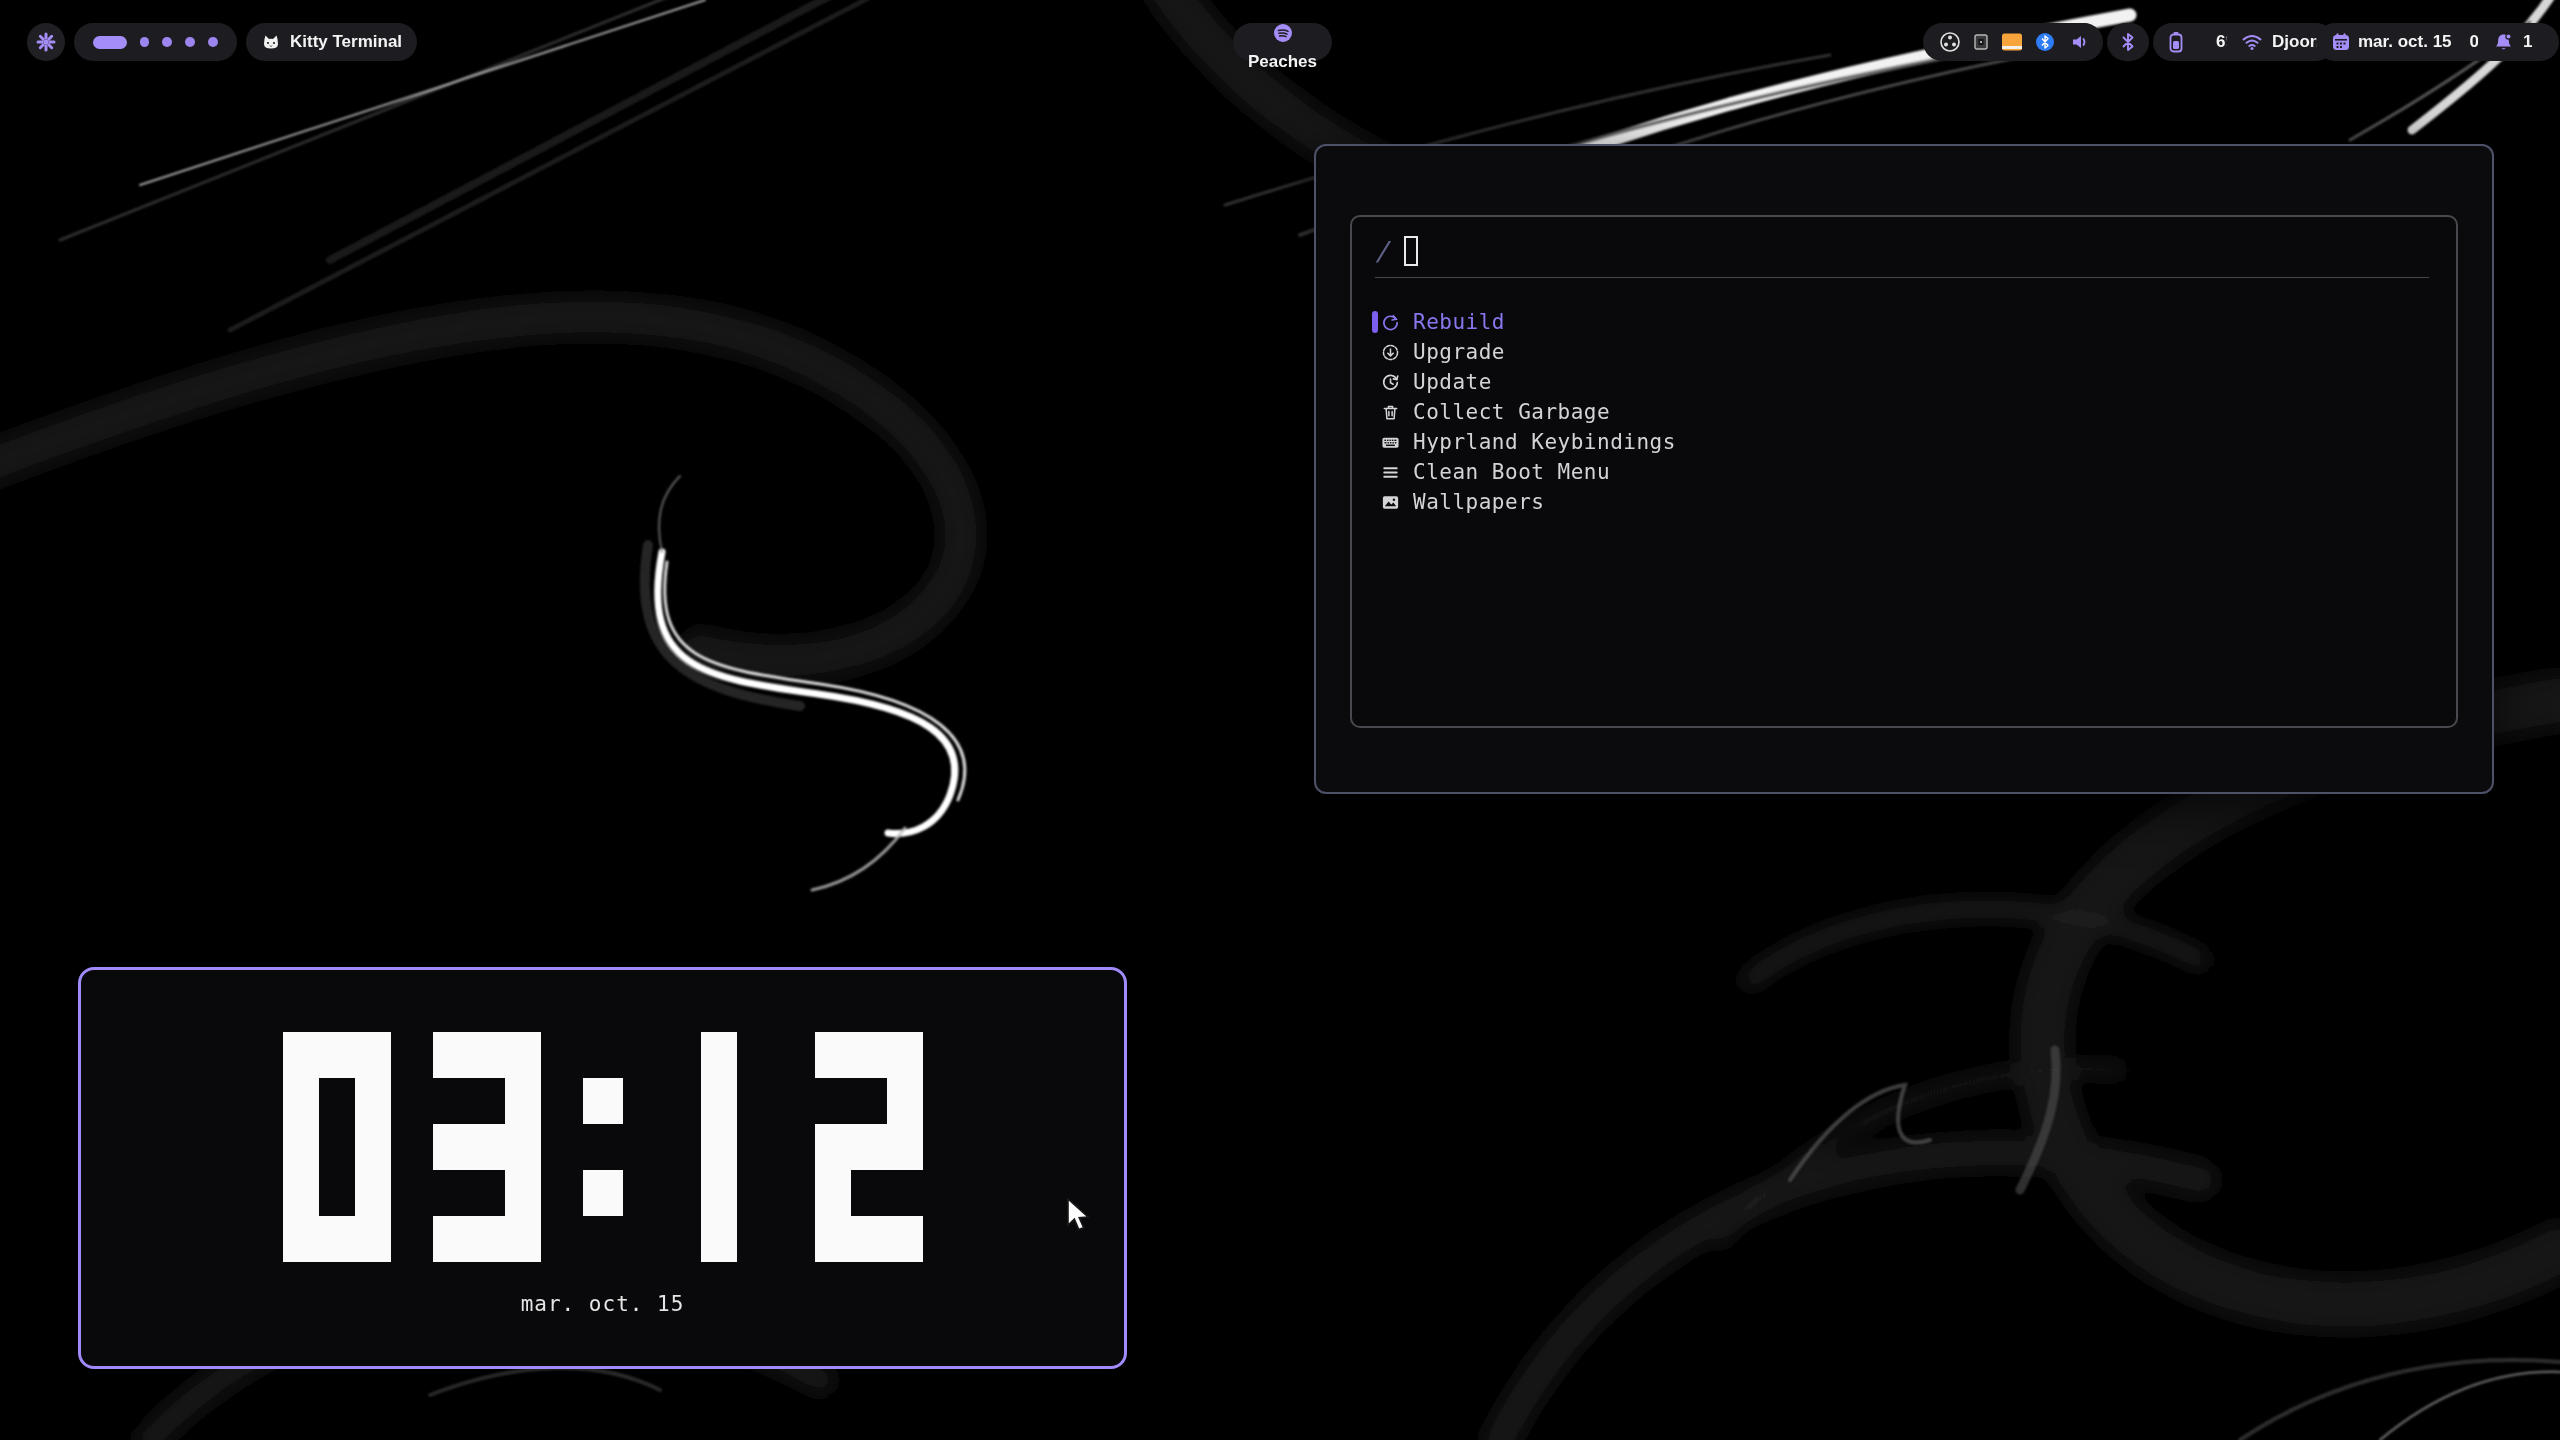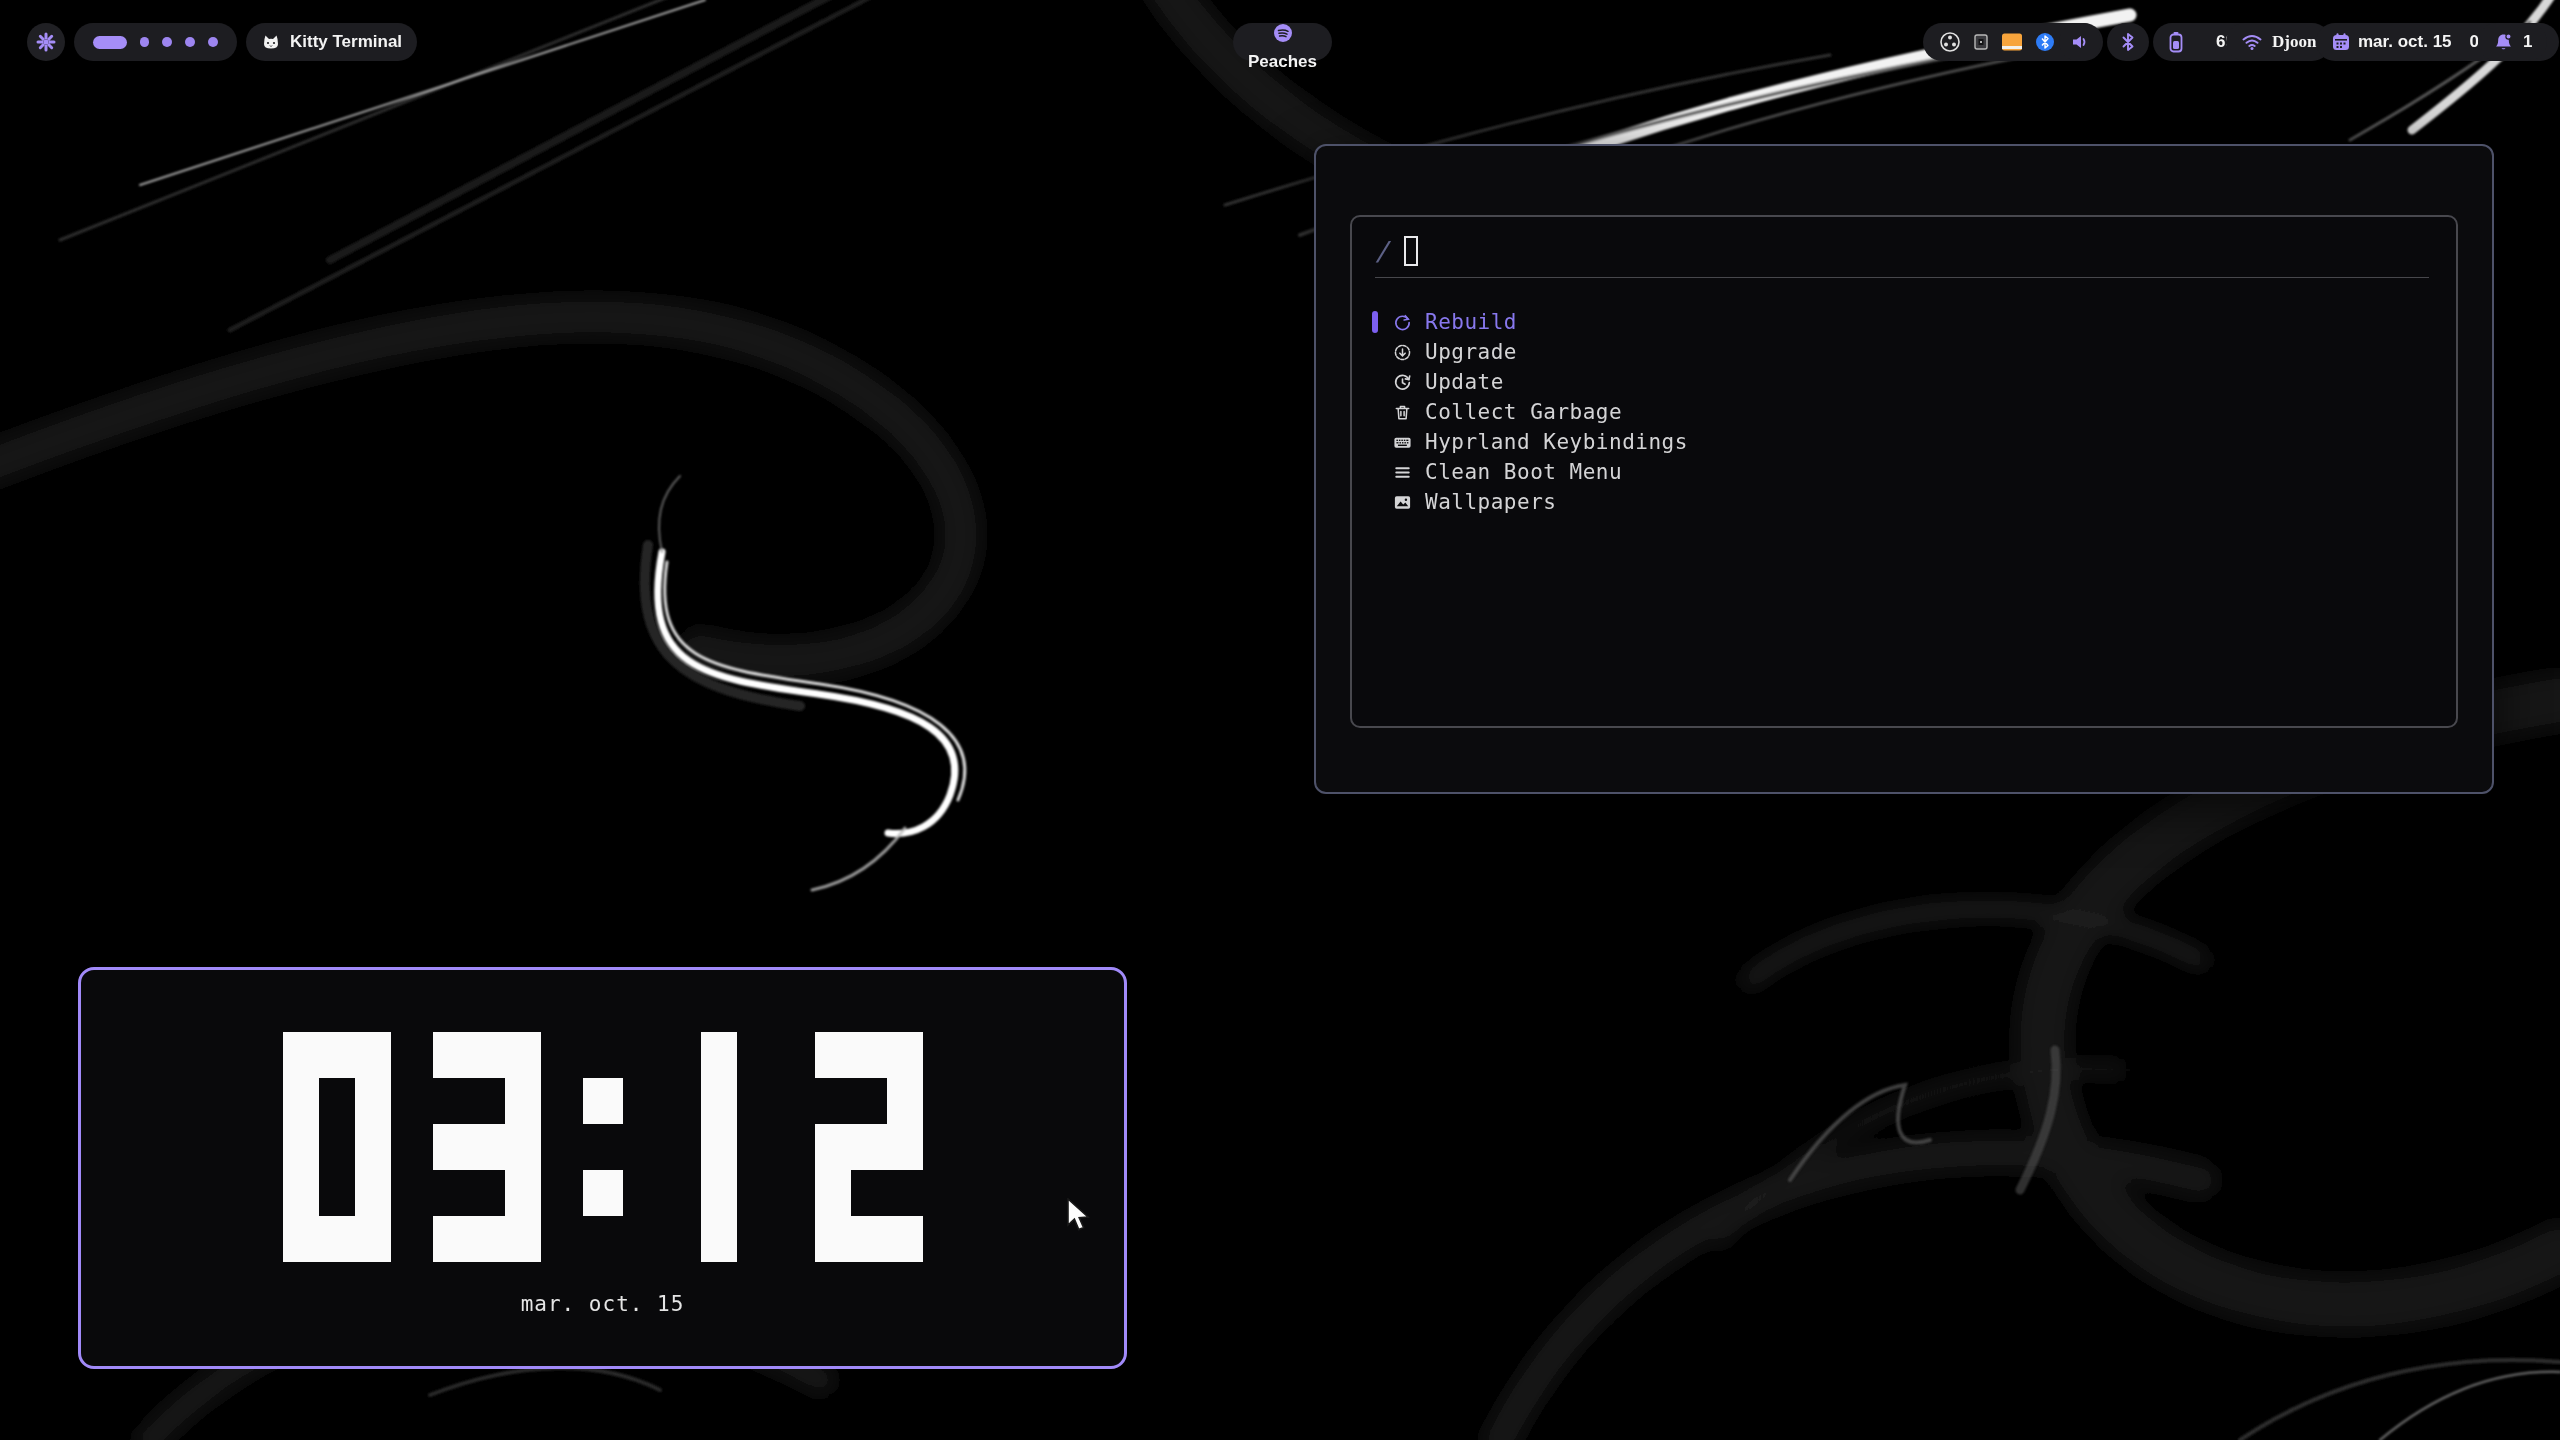--- a/index.html
+++ b/index.html
@@ -29,21 +29,21 @@
   .search-box { position:absolute; left:34px; top:69px; width:1108px; height:513px;
                 border:2px solid #48484e; border-radius:10px; background:rgba(10,10,12,.55); }
   .prompt-row { position:absolute; left:24px; top:14px; height:40px;
                 display:flex; align-items:center; gap:12px; }
   .prompt-char { color:#5d6186; font-family:"DejaVu Sans Mono", monospace;
                  font-size:26px; transform:skewX(-8deg); }
   .cursor-block { width:14px; height:30px; border:2px solid #e9e9ec; }
   .sep { position:absolute; left:23px; right:27px; top:60px; height:1px; background:#47474c; }
   .item-list { position:absolute; left:0; right:0; top:90px; }
   .item { position:relative; height:30px; display:flex; align-items:center;
-          gap:13px; padding-left:41px; color:#d4d4d6;
+          gap:13px; padding-left:29px; color:#d4d4d6;
           font-family:"DejaVu Sans Mono", monospace; font-size:21px; letter-spacing:.5px; }
   .item .indicator { display:none; }
   .item.selected { color:#8878ee; }
   .item.selected .indicator { display:block; position:absolute; left:20px; top:4px;
           width:6px; height:22px; border-radius:3px; background:#7c5ff0; }
   .item svg { flex:0 0 auto; }
 
   
   .clock { position:absolute; left:78px; top:967px; width:1049px; height:402px;
            background:#09090b; border:3px solid #a18af9; border-radius:16px;
@@ -202,21 +202,21 @@
     <span class="ico">
       <svg width="16" height="22" viewBox="0 0 16 22">
         <rect x="5.5" y="1" width="5" height="2" rx="1" fill="#a58df7"></rect>
         <rect x="2.5" y="3.5" width="11" height="17" rx="3" fill="none" stroke="#a58df7" stroke-width="1.8"></rect>
         <rect x="5" y="10" width="6" height="8" rx="1.5" fill="#a58df7"></rect>
       </svg>
     </span>
     <span>69%</span>
   </div>
 
-  <div class="pill" style="left:2226px;font-family:Liberation Serif, serif;">
+  <div class="pill" style="left:2226px;">
     <span class="ico">
       <svg width="22" height="18" viewBox="0 0 22 18">
         <path d="M2.5 6.5 Q11 -0.5 19.5 6.5 M5.5 9.8 Q11 5.2 16.5 9.8 M8.3 13 Q11 11 13.7 13" stroke="#a58df7" stroke-width="1.9" fill="none" stroke-linecap="round"></path>
         <circle cx="11" cy="15.5" r="1.5" fill="#a58df7"></circle>
       </svg>
     </span>
     <span>Djoon</span>
   </div>
 
   <div class="pill" style="left:2316px; gap:7px;">

